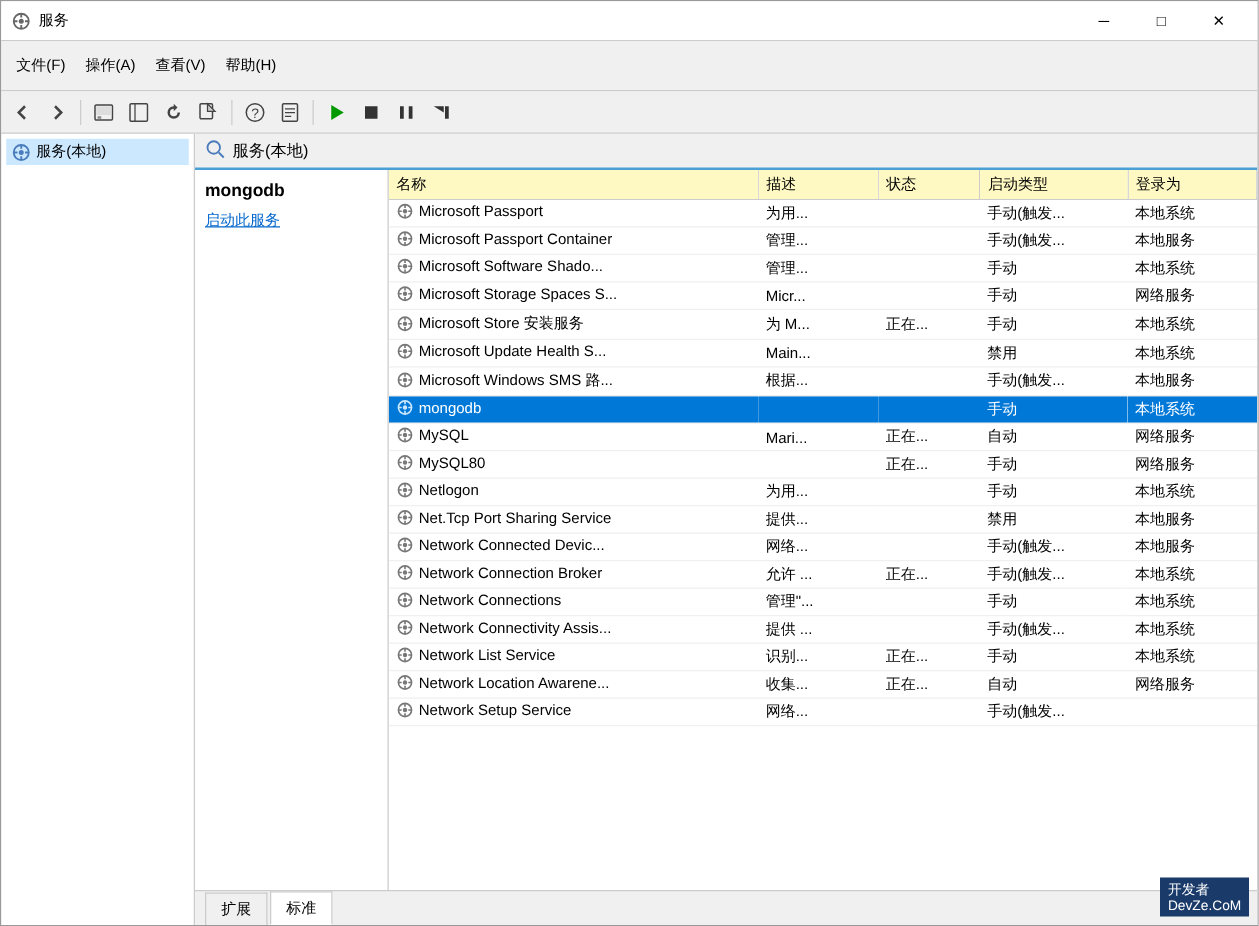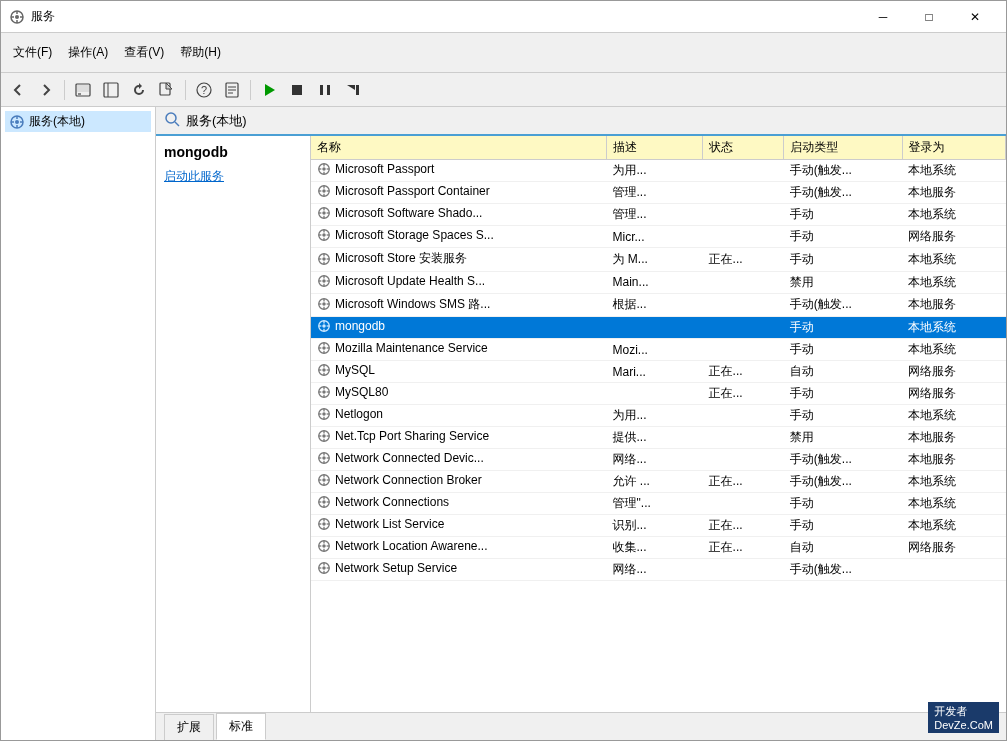--- a/index.html
+++ b/index.html
@@ -592,39 +592,20 @@
     <td class="col-name">
       <span class="service-icon">
         <svg width="14" height="14" viewBox="0 0 16 16" style="flex-shrink:0">
           <circle cx="8" cy="8" r="6" fill="none" stroke="#777" stroke-width="1.5"></circle>
           <circle cx="8" cy="8" r="2" fill="#777"></circle>
           <line x1="8" y1="2" x2="8" y2="5" stroke="#777" stroke-width="1.5"></line>
           <line x1="8" y1="11" x2="8" y2="14" stroke="#777" stroke-width="1.5"></line>
           <line x1="2" y1="8" x2="5" y2="8" stroke="#777" stroke-width="1.5"></line>
           <line x1="11" y1="8" x2="14" y2="8" stroke="#777" stroke-width="1.5"></line>
         </svg>
-        Mozilla Maintenance Service
-      </span>
-    </td>
-    <td class="col-desc">Mozi...</td>
-    <td class="col-status"></td>
-    <td class="col-startup">手动</td>
-    <td class="col-login">本地系统</td>
-  </tr>
-                <tr>
-    <td class="col-name">
-      <span class="service-icon">
-        <svg width="14" height="14" viewBox="0 0 16 16" style="flex-shrink:0">
-          <circle cx="8" cy="8" r="6" fill="none" stroke="#777" stroke-width="1.5"></circle>
-          <circle cx="8" cy="8" r="2" fill="#777"></circle>
-          <line x1="8" y1="2" x2="8" y2="5" stroke="#777" stroke-width="1.5"></line>
-          <line x1="8" y1="11" x2="8" y2="14" stroke="#777" stroke-width="1.5"></line>
-          <line x1="2" y1="8" x2="5" y2="8" stroke="#777" stroke-width="1.5"></line>
-          <line x1="11" y1="8" x2="14" y2="8" stroke="#777" stroke-width="1.5"></line>
-        </svg>
         MySQL
       </span>
     </td>
     <td class="col-desc">Mari...</td>
     <td class="col-status">正在...</td>
     <td class="col-startup">自动</td>
     <td class="col-login">网络服务</td>
   </tr>
                 <tr>
     <td class="col-name">
@@ -731,20 +712,39 @@
           <line x1="8" y1="11" x2="8" y2="14" stroke="#777" stroke-width="1.5"></line>
           <line x1="2" y1="8" x2="5" y2="8" stroke="#777" stroke-width="1.5"></line>
           <line x1="11" y1="8" x2="14" y2="8" stroke="#777" stroke-width="1.5"></line>
         </svg>
         Network Connections
       </span>
     </td>
     <td class="col-desc">管理"...</td>
     <td class="col-status"></td>
     <td class="col-startup">手动</td>
+    <td class="col-login">本地系统</td>
+  </tr>
+                <tr>
+    <td class="col-name">
+      <span class="service-icon">
+        <svg width="14" height="14" viewBox="0 0 16 16" style="flex-shrink:0">
+          <circle cx="8" cy="8" r="6" fill="none" stroke="#777" stroke-width="1.5"></circle>
+          <circle cx="8" cy="8" r="2" fill="#777"></circle>
+          <line x1="8" y1="2" x2="8" y2="5" stroke="#777" stroke-width="1.5"></line>
+          <line x1="8" y1="11" x2="8" y2="14" stroke="#777" stroke-width="1.5"></line>
+          <line x1="2" y1="8" x2="5" y2="8" stroke="#777" stroke-width="1.5"></line>
+          <line x1="11" y1="8" x2="14" y2="8" stroke="#777" stroke-width="1.5"></line>
+        </svg>
+        Network Connectivity Assis...
+      </span>
+    </td>
+    <td class="col-desc">提供 ...</td>
+    <td class="col-status"></td>
+    <td class="col-startup">手动(触发...</td>
     <td class="col-login">本地系统</td>
   </tr>
                 <tr>
     <td class="col-name">
       <span class="service-icon">
         <svg width="14" height="14" viewBox="0 0 16 16" style="flex-shrink:0">
           <circle cx="8" cy="8" r="6" fill="none" stroke="#777" stroke-width="1.5"></circle>
           <circle cx="8" cy="8" r="2" fill="#777"></circle>
           <line x1="8" y1="2" x2="8" y2="5" stroke="#777" stroke-width="1.5"></line>
           <line x1="8" y1="11" x2="8" y2="14" stroke="#777" stroke-width="1.5"></line>

